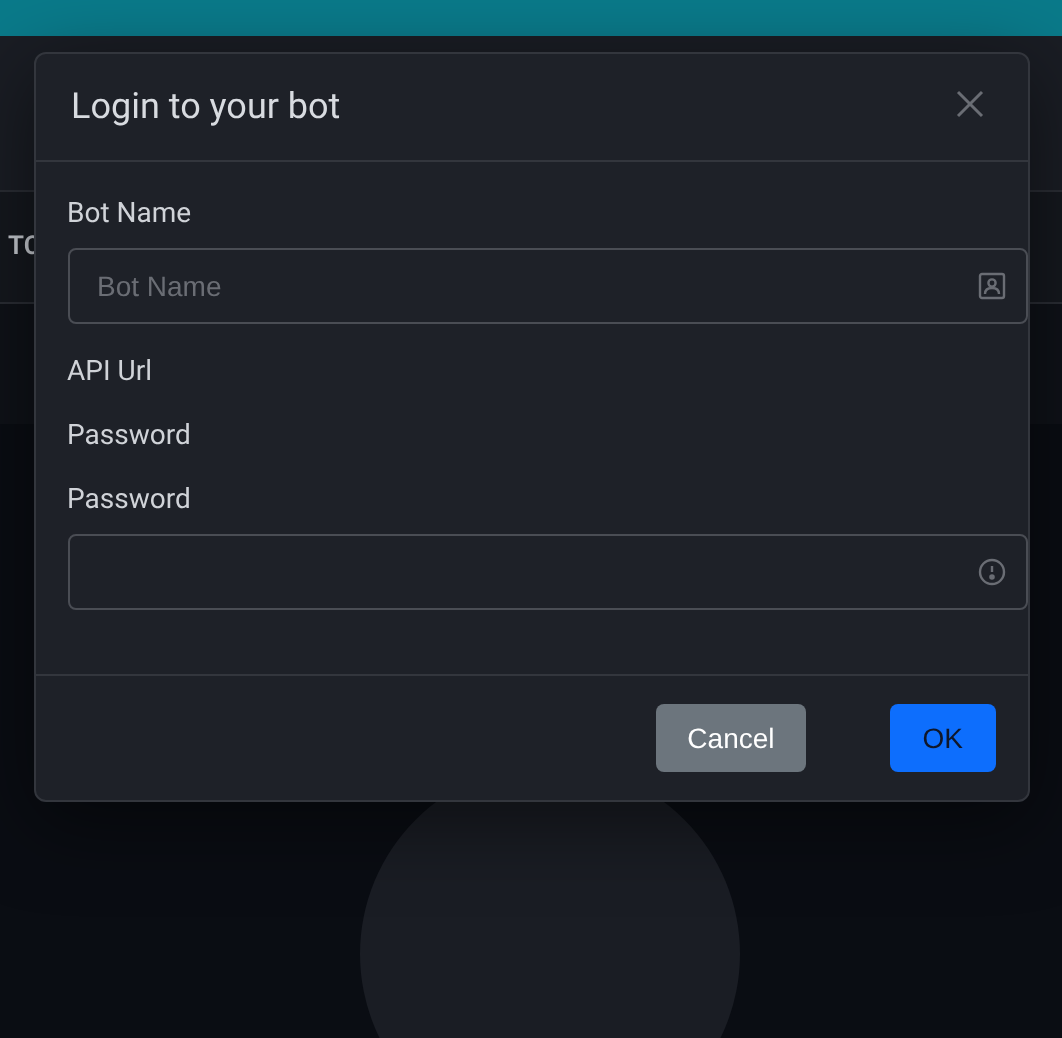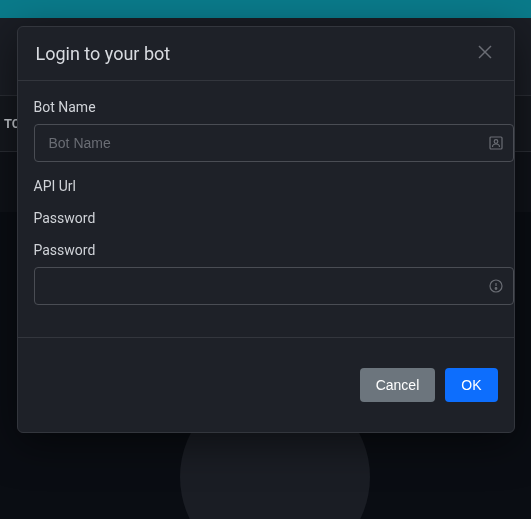--- a/index.html
+++ b/index.html
@@ -176,21 +176,21 @@
       pointer-events: auto;
       cursor: pointer;
     }
     
     .input-icon svg {
       width: 16px;
       height: 16px;
     }
     
     .modal-footer {
-      padding: 30px 16px;
+      padding: 14px 16px;
       display: flex;
       justify-content: flex-end;
       gap: 10px;
       border-top: 1px solid #33363d;
     }
     
     .btn {
       padding: 9px 16px;
       border-radius: 4px;
       font-size: 14px;
@@ -199,21 +199,22 @@
       font-weight: 400;
     }
     
     .btn-secondary {
       background: #6c757d;
       color: #fff;
     }
     
     .btn-primary {
       background: #0d6efd;
-      color: #ffffff;
+      color: #0f172a;
+      margin-left: 32px;
     }
   </style>
 </head>
 <body>
 
 <div class="top-banner"></div>
 
 <div class="background-content">
   <div class="bg-header"></div>
   <div class="bg-bar">

